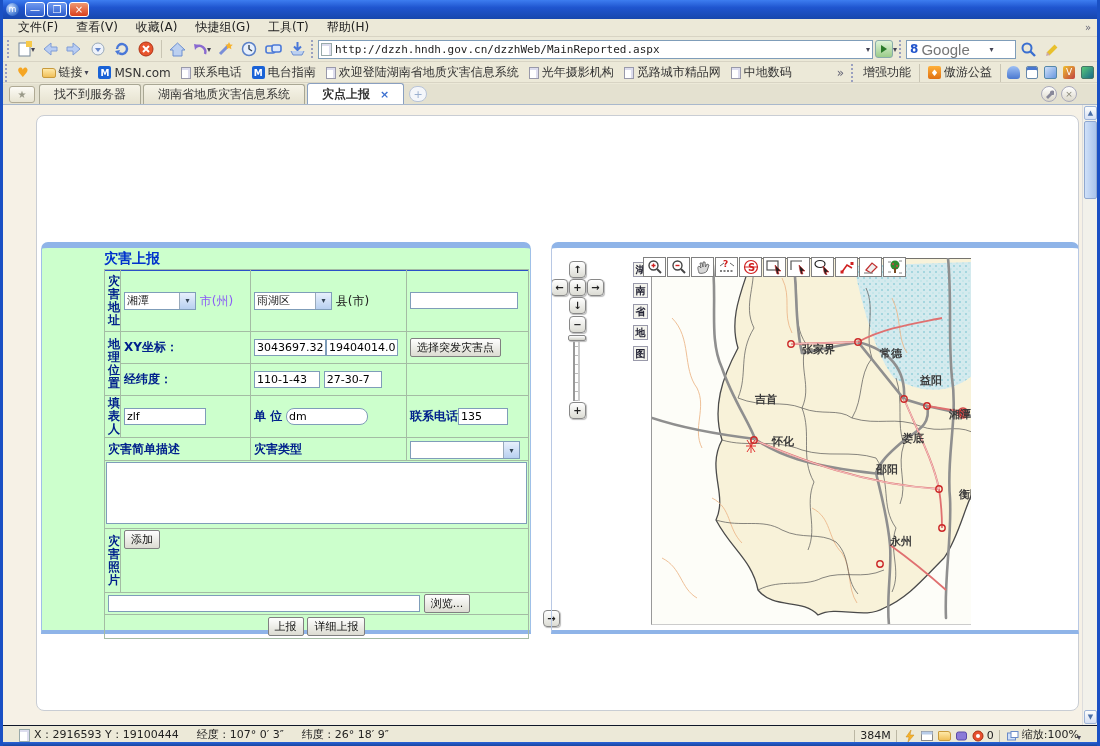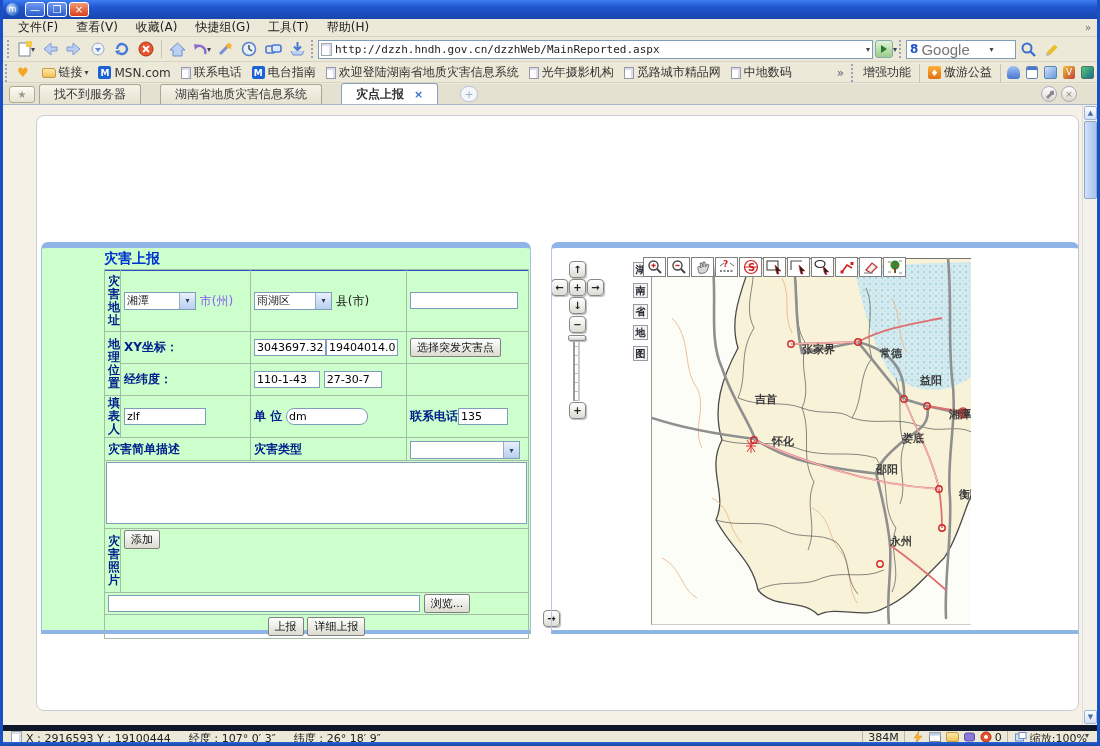--- a/index.html
+++ b/index.html
@@ -59,21 +59,21 @@
     color:#fff; font-size:9px; display:flex;align-items:center;justify-content:center; }
   .sq { width:13px; height:13px; border-radius:2px; margin:0 3px; }
 
   
   .tabbar { position:absolute; left:0; top:84px; width:100%; height:21px; background:#e4e1d0;
     display:flex; align-items:flex-end; border-bottom:1px solid #a9b8cc; }
   .starbtn { width:26px; height:17px; margin:0 4px 1px 6px; border:1px solid #b0aa94; border-radius:3px;
     background:linear-gradient(#fcfbf6,#e8e4d2); display:flex;align-items:center;justify-content:center;
     color:#998; font-size:10px; }
   .tab { height:20px; padding:0 14px; display:flex; align-items:center; border:1px solid #a9a794;
-    border-bottom:none; background:linear-gradient(#f6f4e8,#e6e2d0); margin-right:19px; border-radius:3px 3px 0 0;
+    border-bottom:none; background:linear-gradient(#f6f4e8,#e6e2d0); margin-right:2px; border-radius:3px 3px 0 0;
     font-size:12px; color:#333; white-space:nowrap; }
   .tab.active { background:#fff; font-weight:bold; height:21px; border-color:#8aa0c0; }
   .tab .x { color:#3a6fd0; font-weight:bold; margin-left:10px; font-size:11px; }
   .plusbtn { width:18px; height:16px; margin:0 0 2px 3px; border:1px solid #b8c4d8; border-radius:8px;
     background:#f4f6fa; color:#9ab0d0; font-size:11px; display:flex;align-items:center;justify-content:center; }
   .rndbtn { width:16px; height:16px; border:1px solid #aab; border-radius:50%; background:linear-gradient(#fff,#dcd8ca);
     display:flex;align-items:center;justify-content:center; color:#887; font-size:9px; margin-left:4px; }
 
   
   .content { position:absolute; left:0; top:105px; width:1082px; height:620px; background:#f6f1e6; }
@@ -124,21 +124,21 @@
   .mbtn { width:23px; height:20px; border:1px solid #808080; background:#fff; margin-right:1px;
     display:flex; align-items:center; justify-content:center; }
   .charstrip { position:absolute; left:630px; top:157px; width:17px; }
   .charbtn { width:15px; height:15px; border:1px solid #99a; background:#f4f4ee; color:#223;
     font-size:10px; font-weight:bold; display:flex; align-items:center; justify-content:center; margin-bottom:6px; }
   .mapbox { position:absolute; left:648px; top:153px; width:320px; height:367px; background:#fdfdf8;
     border-left:1px solid #999; border-bottom:1px solid #ccc; overflow:hidden; }
 
   
   .statusbar { position:absolute; left:0; top:725px; width:100%; height:17px; background:#ece9d8;
-    border-top:6px solid #0f172a; display:flex; align-items:flex-start; font-size:11px; color:#222; padding:0 8px; }
+    border-top:1px solid #0f172a; display:flex; align-items:flex-end; font-size:11px; color:#222; padding:0 16px; }
   .statusbar .seg { margin-right:18px; display:flex; align-items:center; }
   .ssep { width:1px; height:12px; background:#bbb7a4; margin:0 5px; }
   .sic { width:13px; height:12px; display:inline-flex; align-items:center; justify-content:center; margin:0 2px; }
   .bottomframe { position:absolute; left:0; top:742px; width:100%; height:4px; background:linear-gradient(#2a62d8,#17459f); }
 </style>
 </head>
 <body>
 
 <div class="screen">
 

